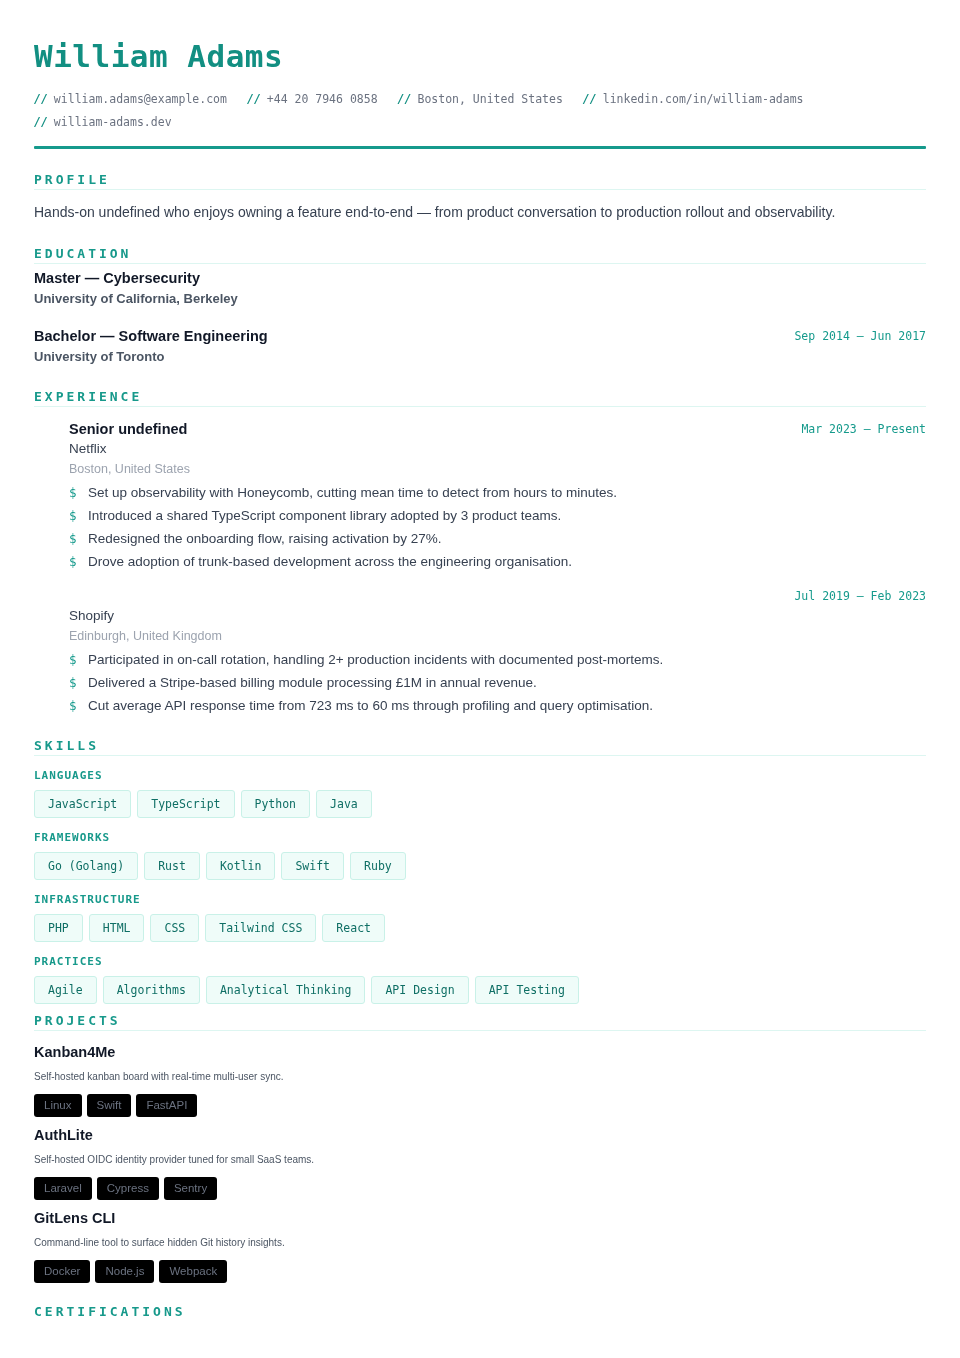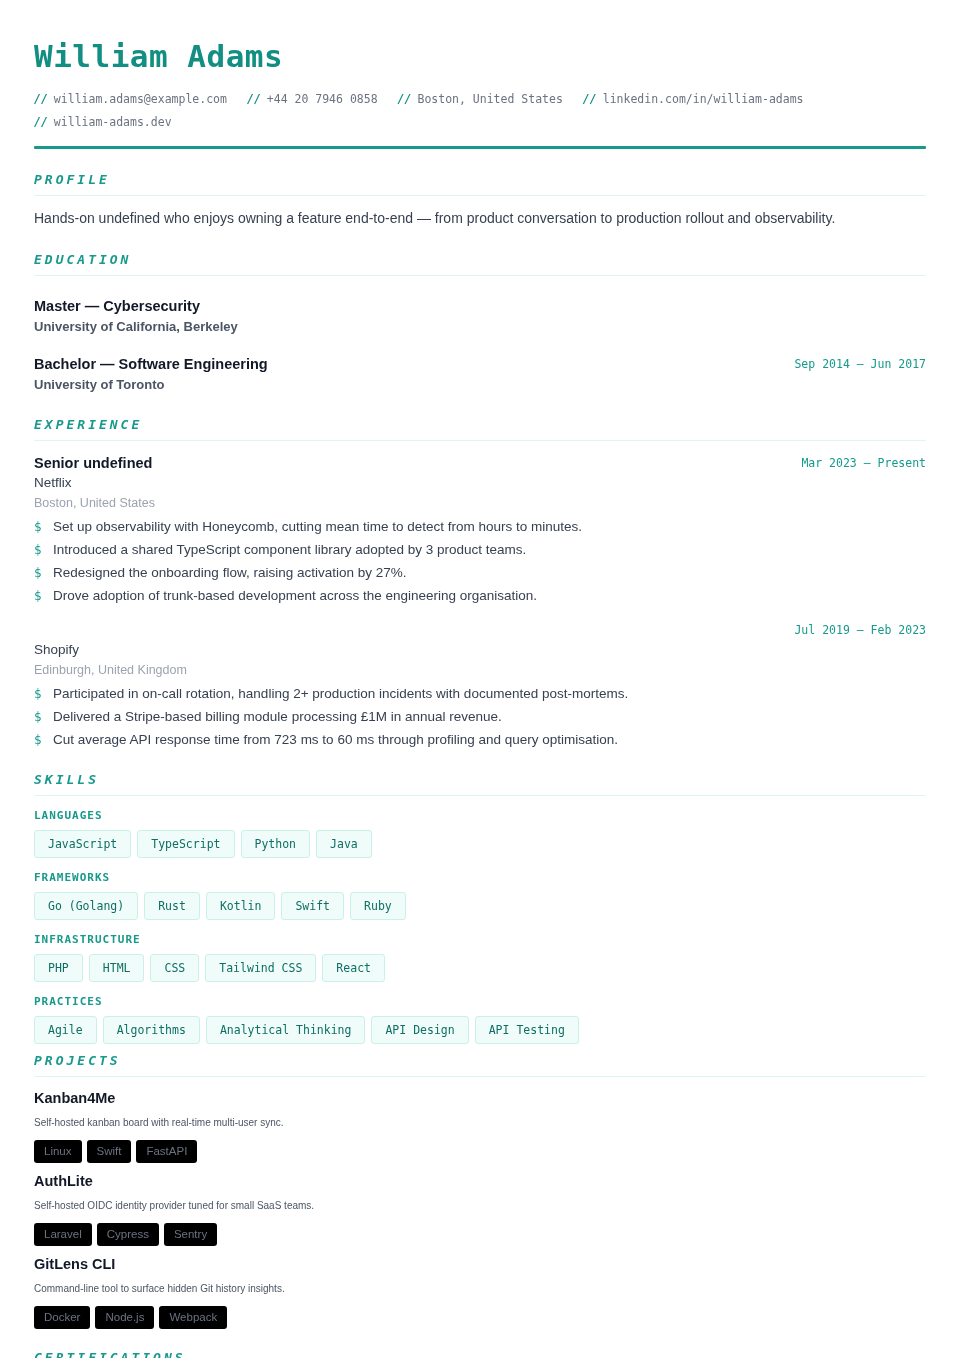--- a/index.html
+++ b/index.html
@@ -37,39 +37,37 @@
   .header-rule { margin-top: 12px; height: 3px; background: #159a8c; border-radius: 1px; }
 
   .section { margin-top: 22px; }
   .section-title {
     font-family: "DejaVu Sans Mono", "Liberation Mono", monospace;
     font-weight: bold;
     font-size: 13px;
     letter-spacing: 3px;
     color: #17998b;
     line-height: 18px;
-    padding-bottom: 6px;
     border-bottom: 1.5px solid #ddf6f1;
-    font-style: italic;
   }
   .profile-text { margin-top: 13px; font-size: 14px; color: #374151; line-height: 18px; }
 
-  .edu-item { display: flex; justify-content: space-between; margin-top: 20px; }
+  .edu-item { display: flex; justify-content: space-between; margin-top: 4px; }
   .edu-item + .edu-item { margin-top: 16px; }
   .item-title { font-size: 14.5px; font-weight: bold; color: #111827; line-height: 20px; }
   .item-sub { font-size: 13px; font-weight: bold; color: #4b5563; line-height: 22px; }
   .date {
     font-family: "DejaVu Sans Mono", "Liberation Mono", monospace;
     font-size: 11.5px;
     color: #159a8c;
     white-space: nowrap;
     line-height: 20px;
   }
 
-  .exp-item { margin-top: 12px; }
+  .exp-item { margin-top: 12px; margin-left: 35px; }
   .exp-item + .exp-item { margin-top: 16px; }
   .exp-head { display: flex; justify-content: space-between; align-items: flex-start; }
   .company { font-size: 13.5px; color: #374151; line-height: 20px; }
   .location { font-size: 12.5px; color: #9ca3af; line-height: 20px; }
   .bullets { list-style: none; margin-top: 2px; }
   .bullets li { display: flex; font-size: 13.5px; color: #374151; line-height: 23px; }
   .bullets li .dollar {
     font-family: "DejaVu Sans Mono", "Liberation Mono", monospace;
     color: #159a8c; font-size: 12.5px; width: 19px; flex: none;
   }

